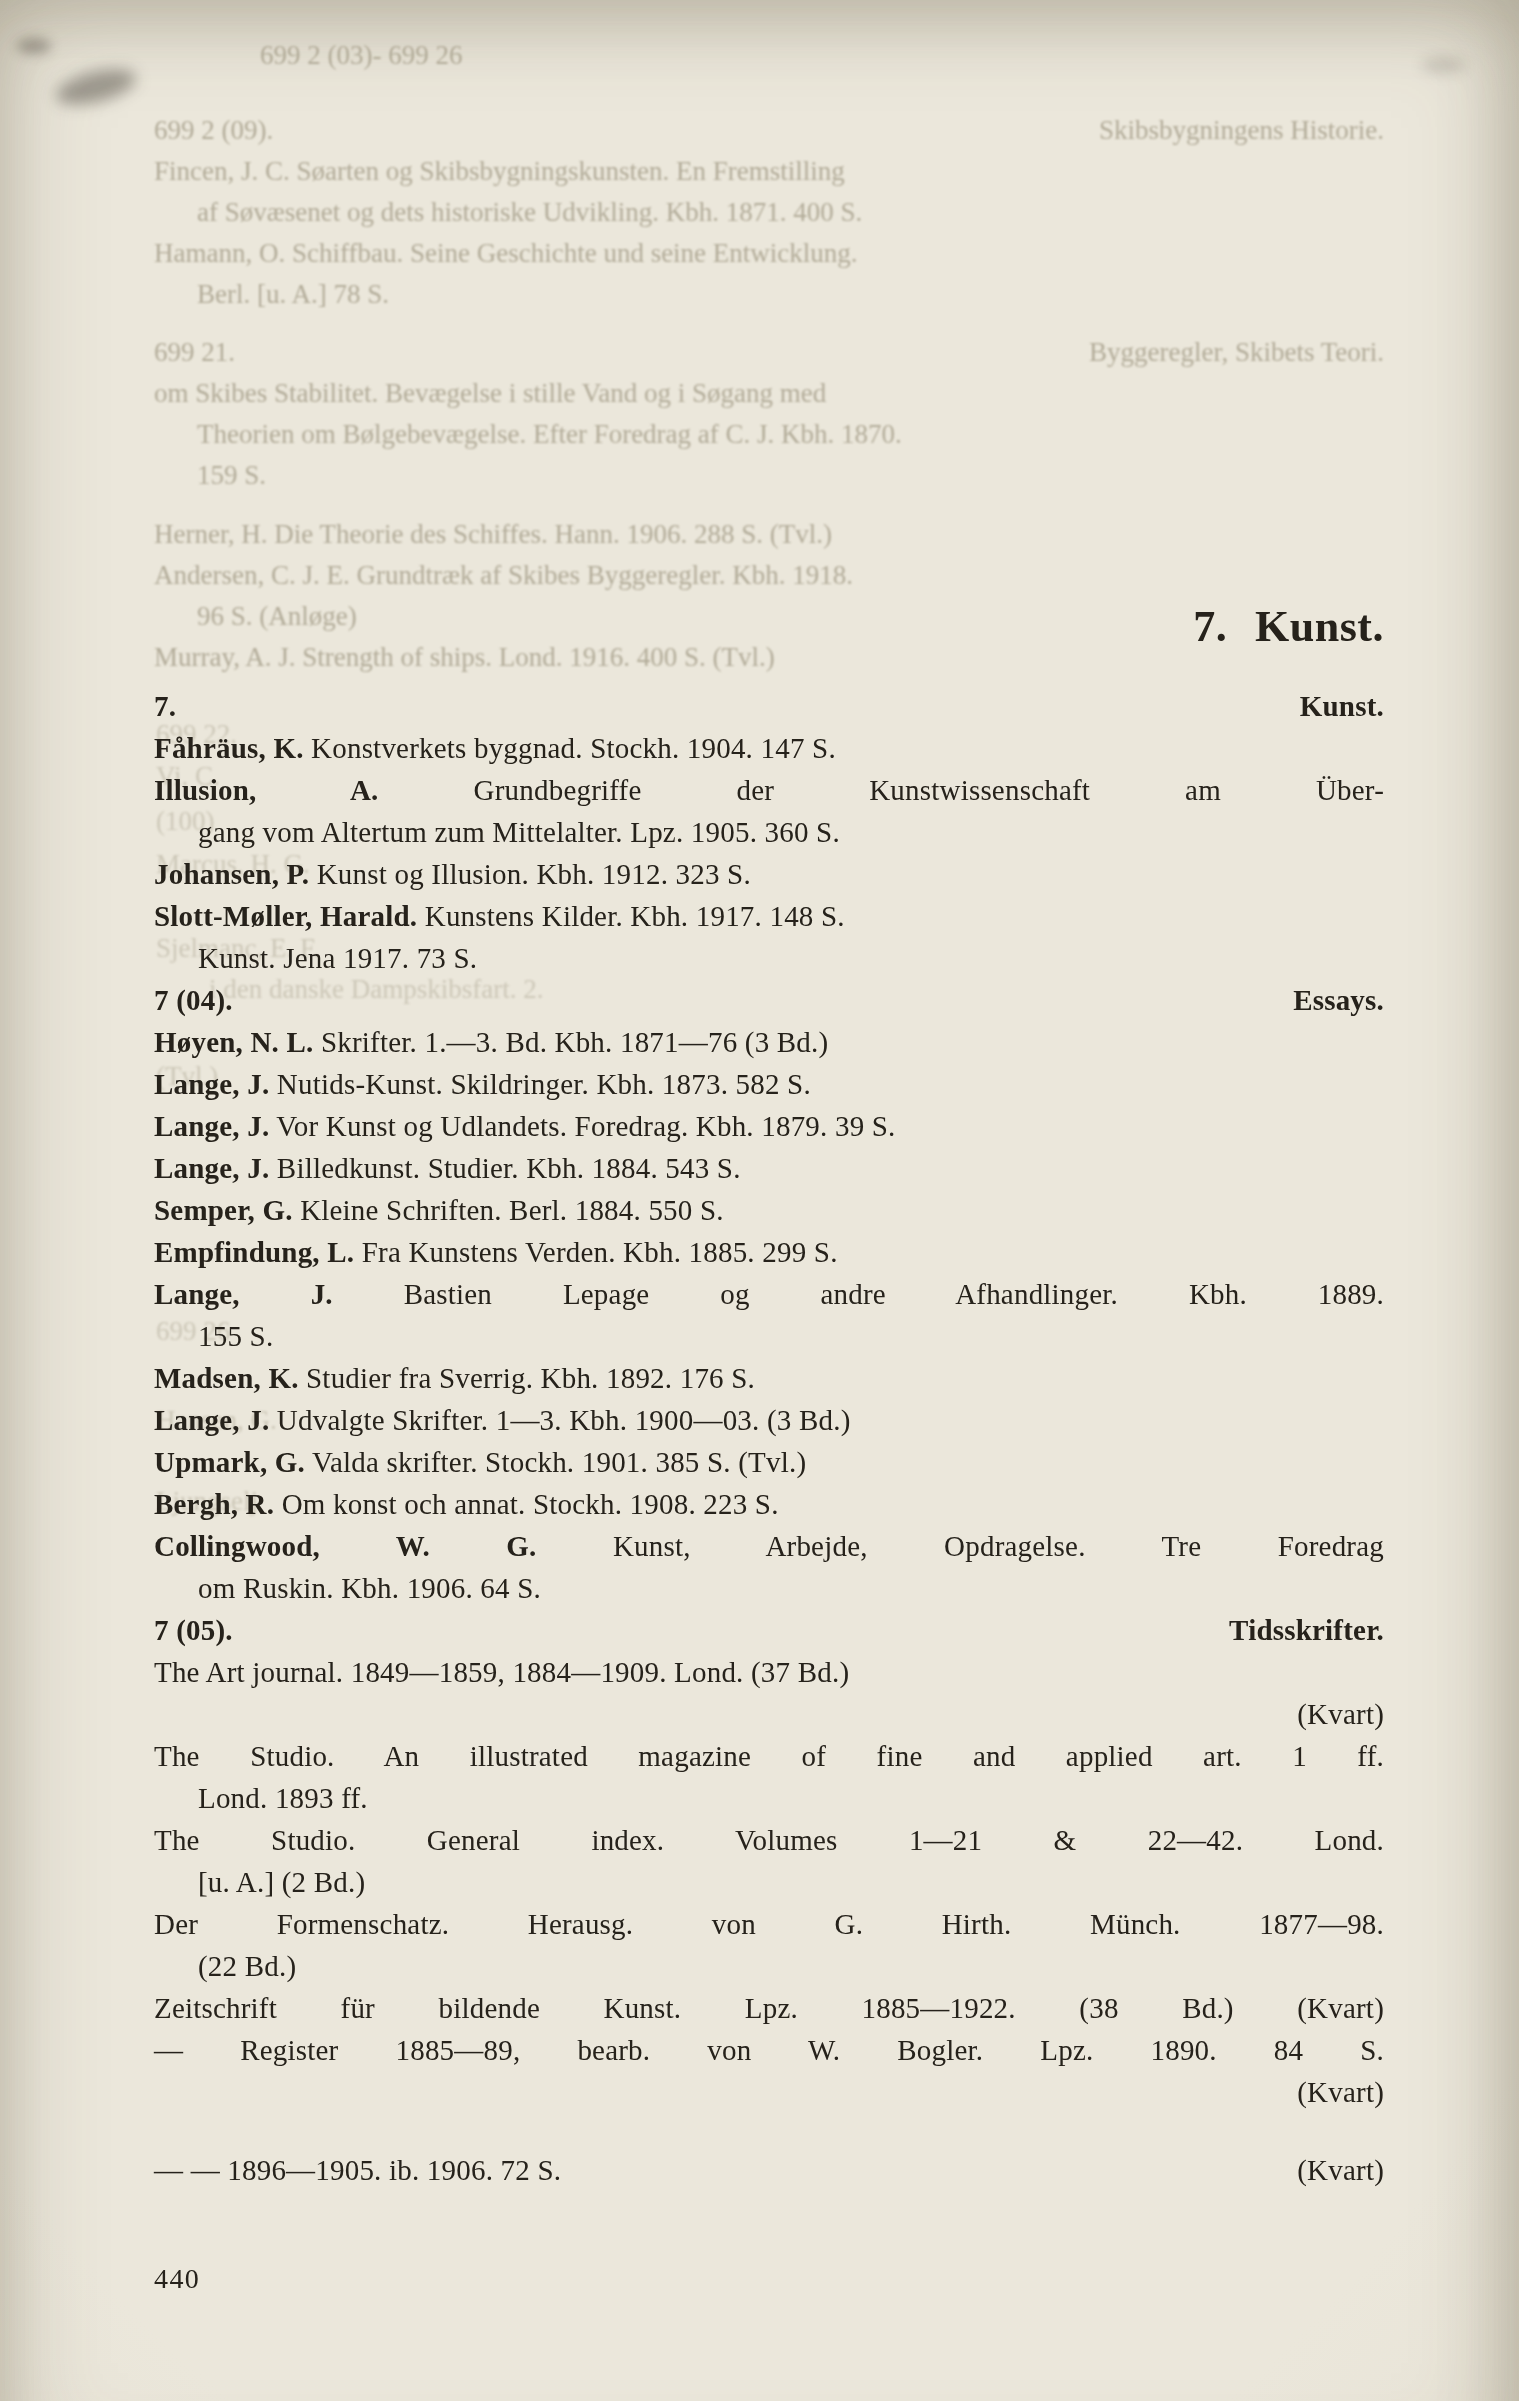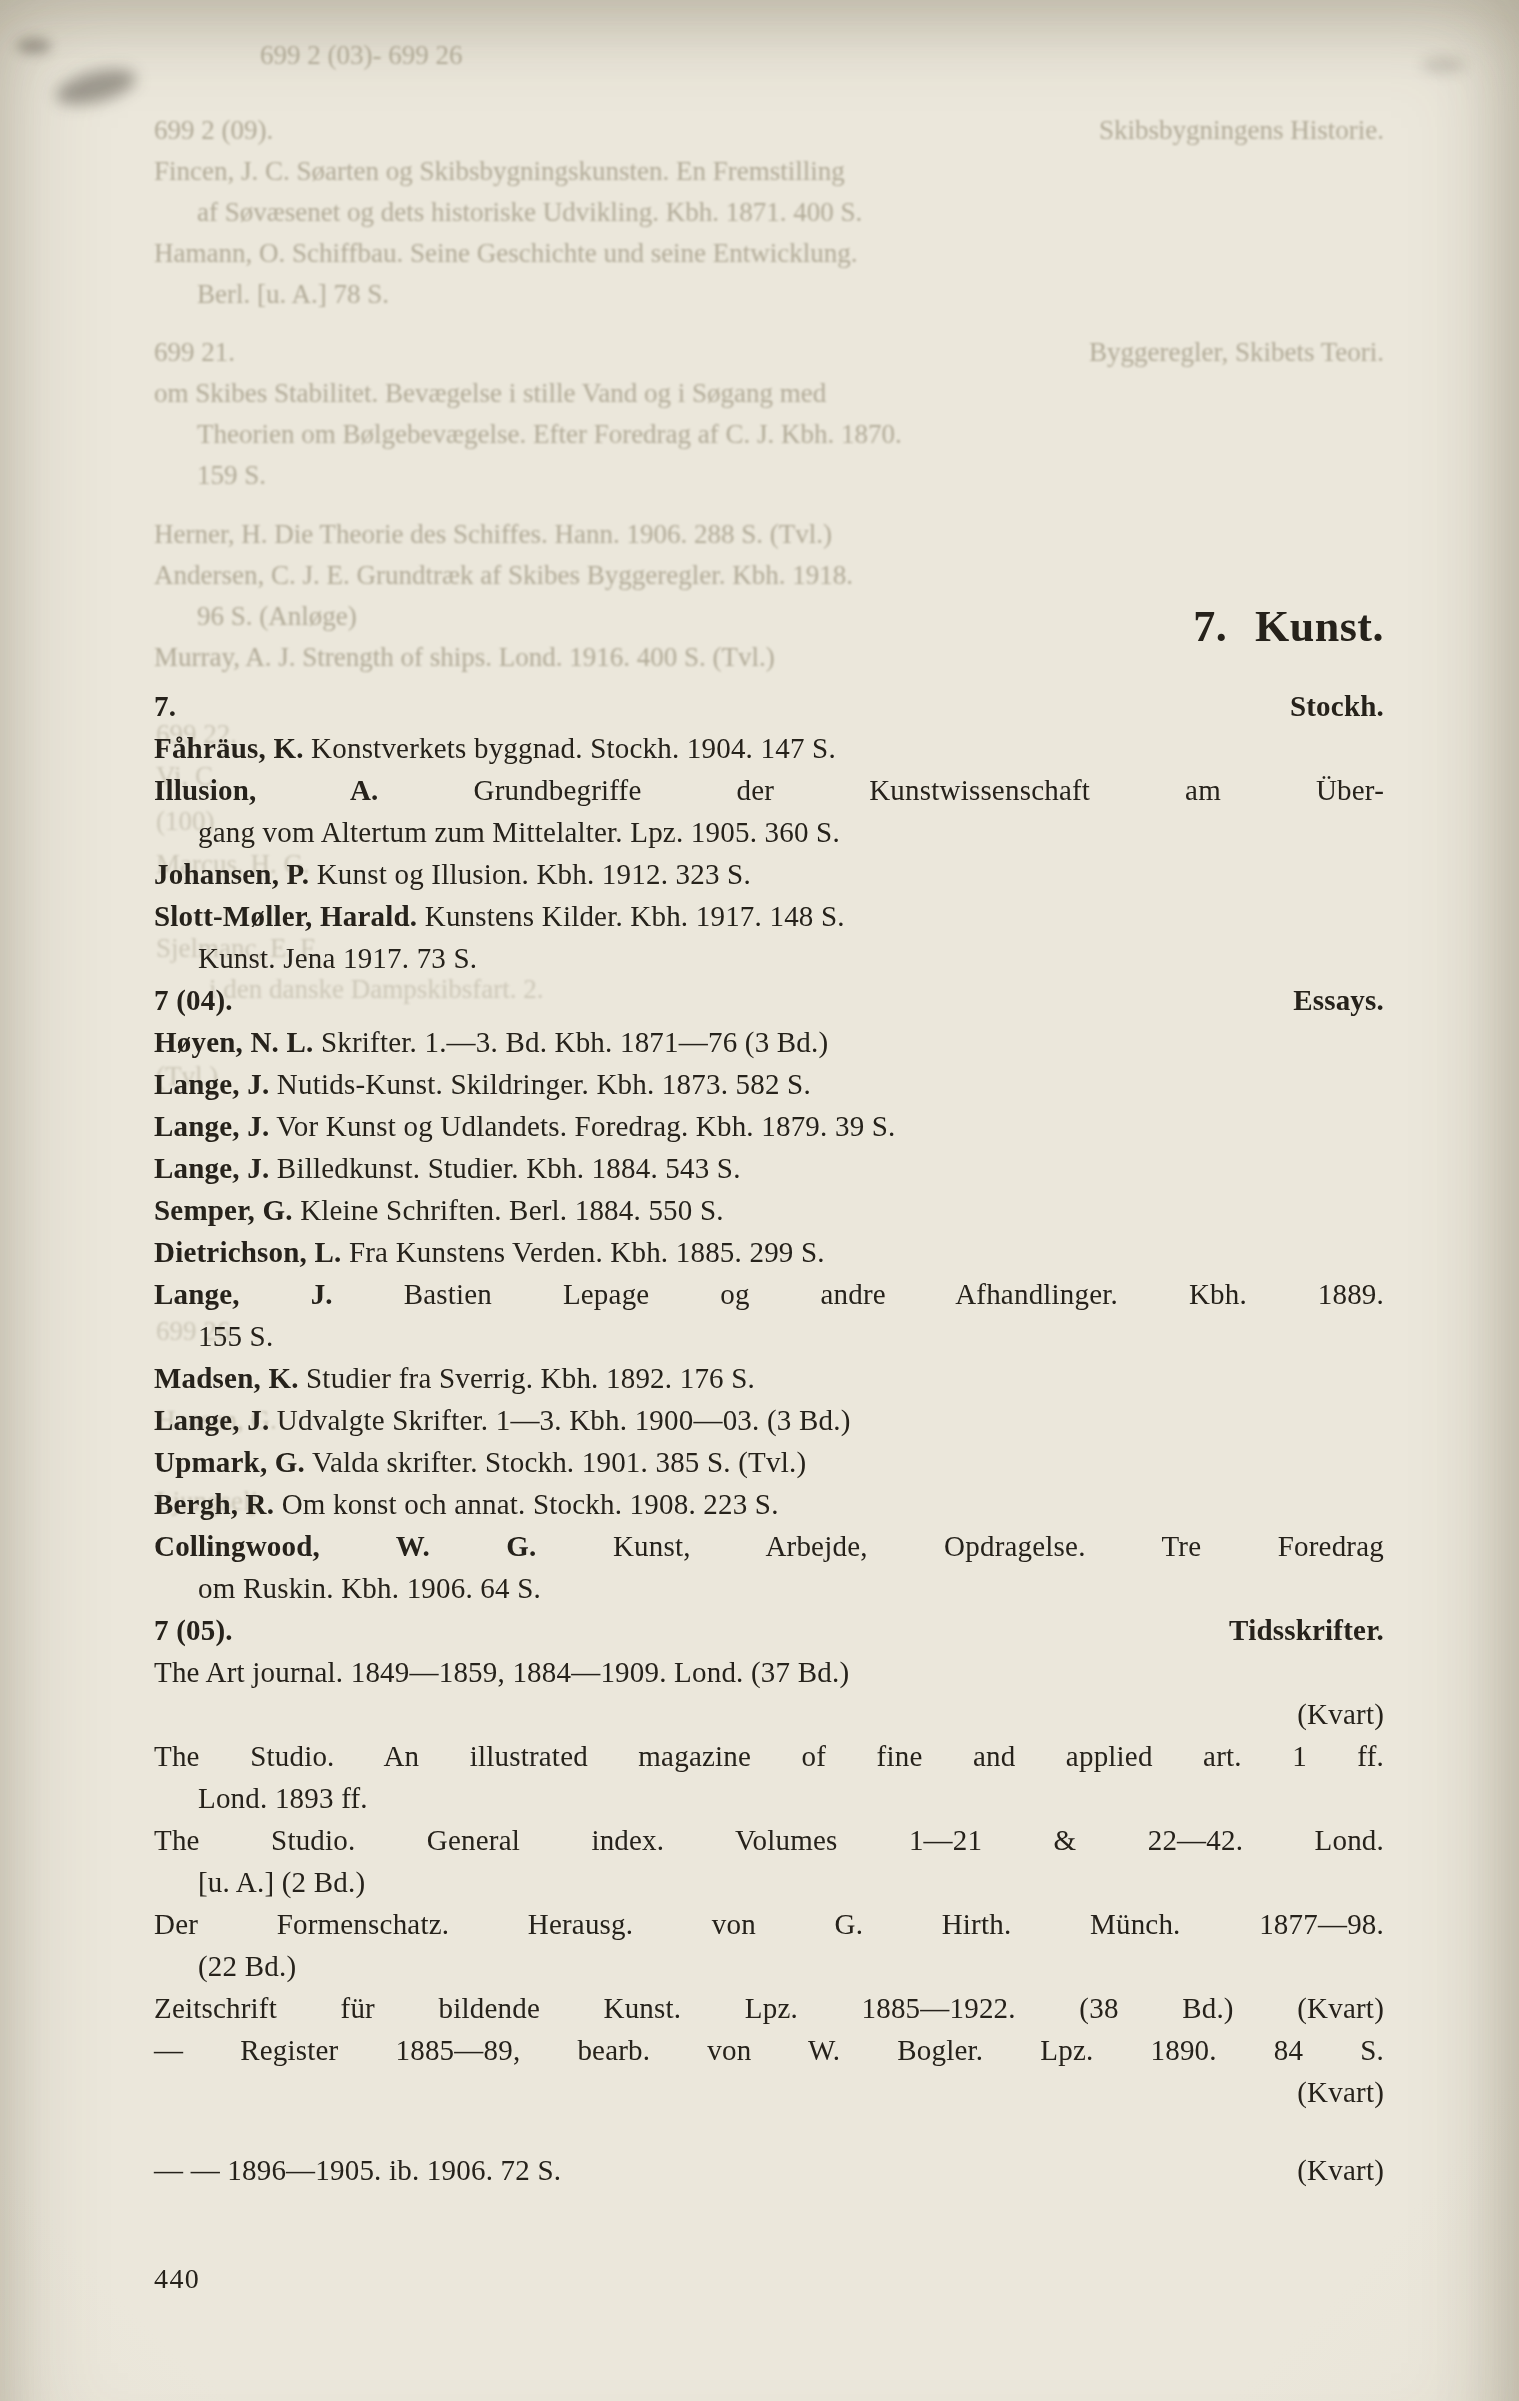--- a/index.html
+++ b/index.html
@@ -85,21 +85,21 @@
       <div class="bleed-frag" style="left: 156px; top: 1316px;">699 26</div>
       <div class="bleed-frag" style="left: 156px; top: 1405px;">Hansen, G.</div>
       <div class="bleed-frag" style="left: 156px; top: 1486px;">Ljungselj</div>
     </div>
 
   <div class="content">
     <h1 class="chapter">7. Kunst.</h1>
     <div id="sections">
         <div class="sec-head">
           <span class="code">7.</span>
-          <span class="sec-label">Stockh.</span>
+          <span class="sec-label">Kunst.</span>
         </div>
         <div class="entry">
           <div class="line"><b>Fåhräus, K.</b> Konstverkets byggnad. Stockh. 1904. 147 S.</div>
         </div>
         <div class="entry">
           <div class="line j"><b>Illusion, A.</b> Grundbegriffe der Kunstwissenschaft am Über-</div>
           <div class="line ind">gang vom Altertum zum Mittelalter. Lpz. 1905. 360 S.</div>
         </div>
         <div class="entry">
           <div class="line"><b>Johansen, P.</b> Kunst og Illusion. Kbh. 1912. 323 S.</div>
@@ -123,21 +123,21 @@
         <div class="entry">
           <div class="line"><b>Lange, J.</b> Vor Kunst og Udlandets. Foredrag. Kbh. 1879. 39 S.</div>
         </div>
         <div class="entry">
           <div class="line"><b>Lange, J.</b> Billedkunst. Studier. Kbh. 1884. 543 S.</div>
         </div>
         <div class="entry">
           <div class="line"><b>Semper, G.</b> Kleine Schriften. Berl. 1884. 550 S.</div>
         </div>
         <div class="entry">
-          <div class="line"><b>Dietrichson, L.</b> Fra Kunstens Verden. Kbh. 1885. 299 S.</div>
+          <div class="line"><b>Empfindung, L.</b> Fra Kunstens Verden. Kbh. 1885. 299 S.</div>
         </div>
         <div class="entry">
           <div class="line j"><b>Lange, J.</b> Bastien Lepage og andre Afhandlinger. Kbh. 1889.</div>
           <div class="line ind">155 S.</div>
         </div>
         <div class="entry">
           <div class="line"><b>Madsen, K.</b> Studier fra Sverrig. Kbh. 1892. 176 S.</div>
         </div>
         <div class="entry">
           <div class="line"><b>Lange, J.</b> Udvalgte Skrifter. 1—3. Kbh. 1900—03. (3 Bd.)</div>

